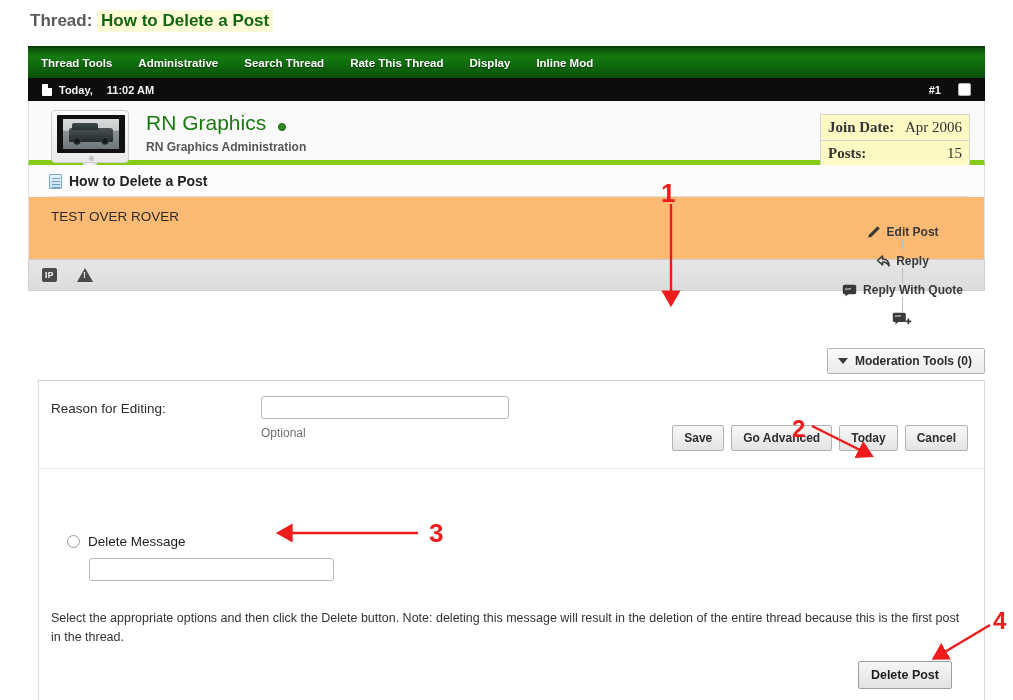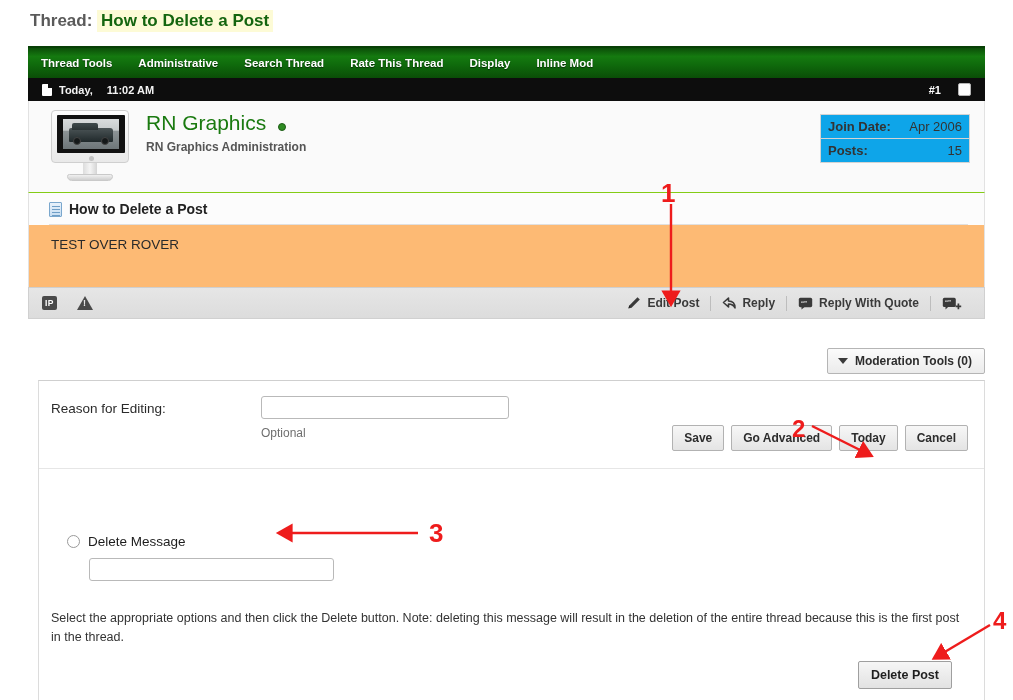--- a/index.html
+++ b/index.html
@@ -59,23 +59,23 @@
   .postbar .pb-time { margin-left: 14px; font-weight: bold; text-align: center; }
   .postbar .pb-num {
     position: absolute; right: 44px; font-weight: bold; font-size: 11px; color:#fff;
   }
   .postbar .pb-check {
     position: absolute; right: 14px; width: 13px; height: 13px;
     background: #fdfdfd; border: 1px solid #b5b5b5; border-radius: 2px; cursor: pointer;
   }
 
   .userzone {
-    position: relative; height: 92px; background: #fafafa;
+    position: relative; height: 64px; background: #fafafa;
     border-left: 1px solid #e2e2e2; border-right: 1px solid #e2e2e2;
-    border-bottom: 1px solid #84cc16;
+    border-bottom: 5px solid #84cc16;
   }
   .avatar {
     position: absolute; left: 22px; top: 9px; width: 78px; height: 76px;
   }
   .imac-body {
     position:absolute; left:0; top:0; width:78px; height:53px;
     background: linear-gradient(to bottom,#fdfdfd,#e9e9e9);
     border: 1px solid #cfcfcf; border-radius: 4px;
   }
   .imac-screen {
@@ -123,21 +123,21 @@
     position: absolute; left: 249px; top: 22px; width: 8px; height: 8px;
     border-radius: 50%; background: #2e8b22; border: 1px solid #1d5c15;
   }
   .usertitle {
     position: absolute; left: 117px; top: 39px;
     font-size: 12px; font-weight: bold; color: #555;
   }
 
   .statbox {
     position: absolute; right: 14px; top: 13px; width: 150px;
-    border: 1px solid #d3d3d3; background: #0ea5e9; font-size: 13px;
+    border: 1px solid #d3d3d3; background: #fef9c3; font-size: 15px; font-family: Liberation Serif, serif;
   }
   .statrow {
     display: flex; justify-content: space-between; padding: 4px 7px;
     color: #333;
   }
   .statrow + .statrow { border-top: 1px solid #d3d3d3; }
   .statrow .k { font-weight: bold; }
 
   .posttitle-zone {
     position: relative; height: 32px; background: #fcfcfc;
@@ -178,21 +178,21 @@
   }
   .warn-ico {
     margin-left: 20px; width:0; height:0; cursor:pointer;
     border-left:8px solid transparent; border-right:8px solid transparent;
     border-bottom:14px solid #4a4a4a; position:relative;
   }
   .warn-ico:after {
     content:"!"; position:absolute; left:-2px; top:3px; color:#e6e6e6;
     font-size:9px; font-weight:bold; line-height:1;
   }
-  .act-right { margin-left:auto; display:flex; align-items:center; padding-right: 10px; }
+  .act-right { margin-left:auto; display:flex; align-items:center; padding-right: 10px; flex-direction: column; }
   .act {
     display:flex; align-items:center; gap:6px; font-size:12px; font-weight:bold;
     color:#3a3a3a; padding: 0 11px; cursor:pointer; white-space:nowrap;
   }
   .act-sep { width:1px; height:15px; background:#bdbdbd; }
 
   .pencil {
     width:14px; height:14px; position:relative; display:inline-block;
   }
   .reply-ico { width:14px; height:14px; display:inline-block; }

